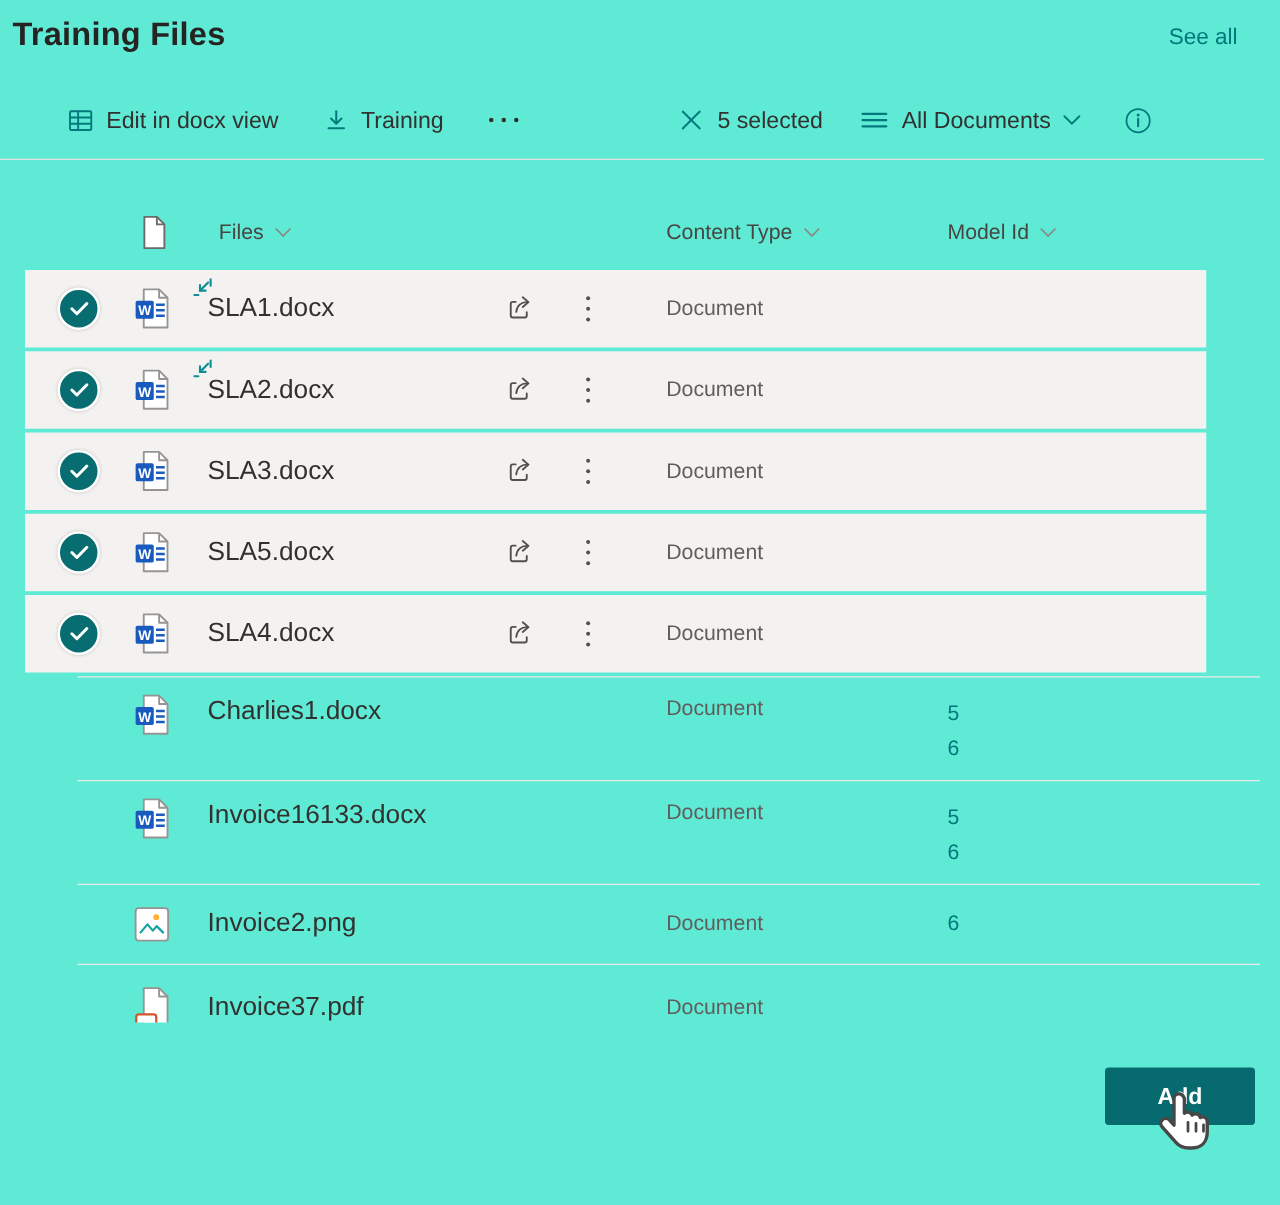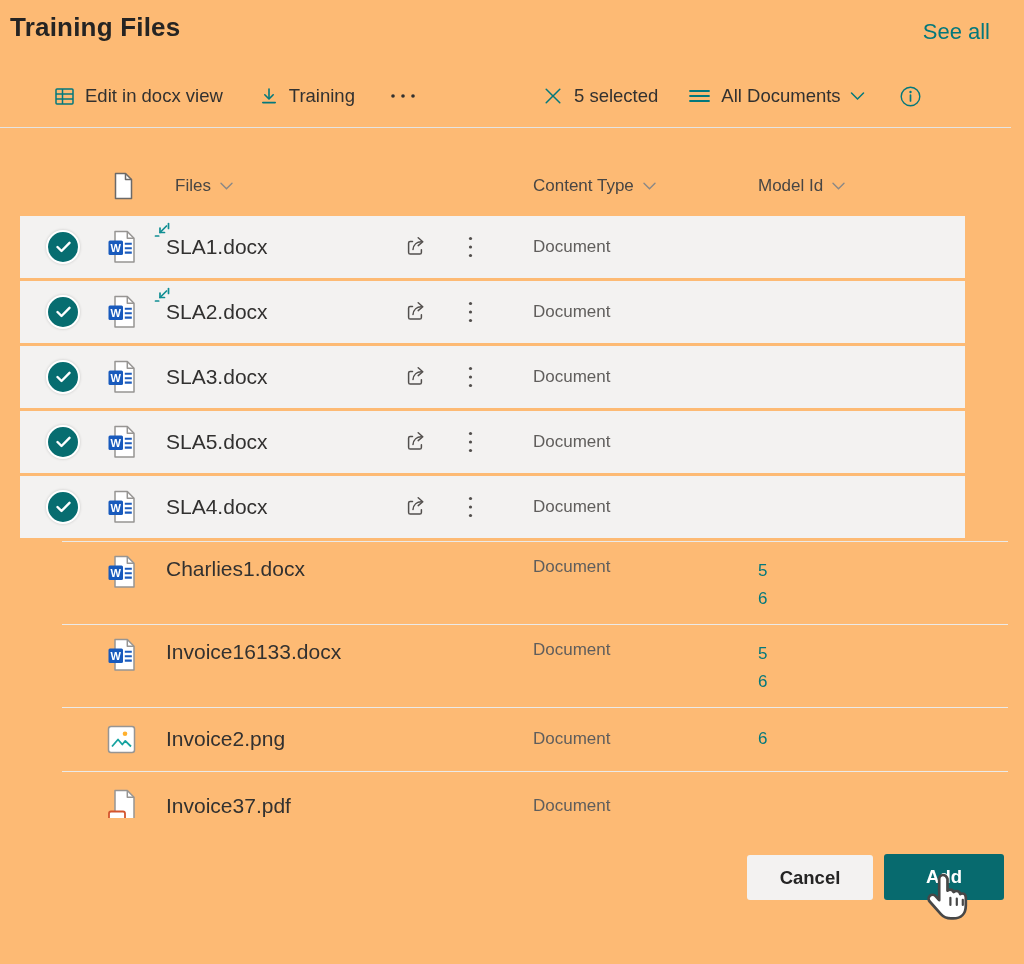--- a/index.html
+++ b/index.html
@@ -1,21 +1,21 @@
 <!DOCTYPE html>
 <html><head>
 <meta charset="utf-8">
 <style>
   html,body{margin:0;padding:0;background:#fff;}
-  .screen{position:relative;width:1024px;height:964px;background:#fdba74;overflow:hidden;
+  .screen{position:relative;width:1024px;height:964px;background:#5eead4;overflow:hidden;
           font-family:"Liberation Sans", sans-serif;color:#323130;}
 
   
   .page-title{position:absolute;left:10px;top:12px;font-size:26px;font-weight:700;color:#252423;letter-spacing:.2px;}
-  .see-all{position:absolute;right:34px;top:19px;font-size:22px;color:#03787c;cursor:pointer;}
+  .see-all{position:absolute;right:34px;top:19px;font-size:18px;color:#03787c;cursor:pointer;}
 
   
   .toolbar-left{position:absolute;left:54px;top:76px;height:40px;display:flex;align-items:center;}
   .toolbar-right{position:absolute;left:544px;top:76px;height:40px;display:flex;align-items:center;}
   .cmd{display:flex;align-items:center;cursor:pointer;}
   .cmd .lbl{font-size:18.5px;color:#323130;margin-left:10px;white-space:nowrap;}
   .gap36{margin-left:36px;} .gap34{margin-left:34px;} .gap30{margin-left:30px;}
   .sel-count{font-size:18.5px;color:#323130;margin-left:12px;white-space:nowrap;}
   .view-lbl{font-size:18.5px;color:#323130;margin-left:10px;margin-right:9px;white-space:nowrap;}
   .toolbar-divider{position:absolute;left:0;top:127px;width:1011px;height:1px;background:#e5e4e2;}
@@ -482,23 +482,20 @@
         </div>
       <div class="cell cell-name">
         <span class="fname">Invoice37.pdf</span>
       </div>
 
       <div class="cell cell-ctype">Document</div>
       <div class="cell cell-model"></div>
     </div>
     </div>
 
-  <div class="btn btn-cancel">
-    <span>Cancel</span>
-  </div>
   <div class="btn btn-add">
     <span>Add</span>
   </div>
 
   <div class="cursor-hand">
     <svg width="48" height="56" viewBox="0 0 24 28">
       <path d="M9.5 2c-1.1 0-1.9.85-1.9 1.95V14.6L5.8 12.55c-.75-.85-2.05-.9-2.85-.15-.8.75-.85 2-.1 2.85l5.6 6.3c1.35 1.5 2.6 2.15 5.05 2.15h1.1c3.9 0 6.3-2.35 6.3-6.5v-4.1c0-1.05-.8-1.85-1.85-1.85-.35 0-.7.1-.95.25-.2-.9-.95-1.5-1.85-1.5-.55 0-1.05.2-1.4.55-.3-.7-1-1.2-1.8-1.2-.5 0-.95.15-1.3.45V3.95C11.4 2.85 10.6 2 9.5 2Z" fill="#fff" stroke="#474747" stroke-width="1.35" stroke-linejoin="round"></path>
       <path d="M13.2 13.4v3.6M16.4 13.8v3.2M19.4 14.4v2.6" stroke="#474747" stroke-width="1.1" fill="none" stroke-linecap="round"></path>
     </svg>
   </div>

